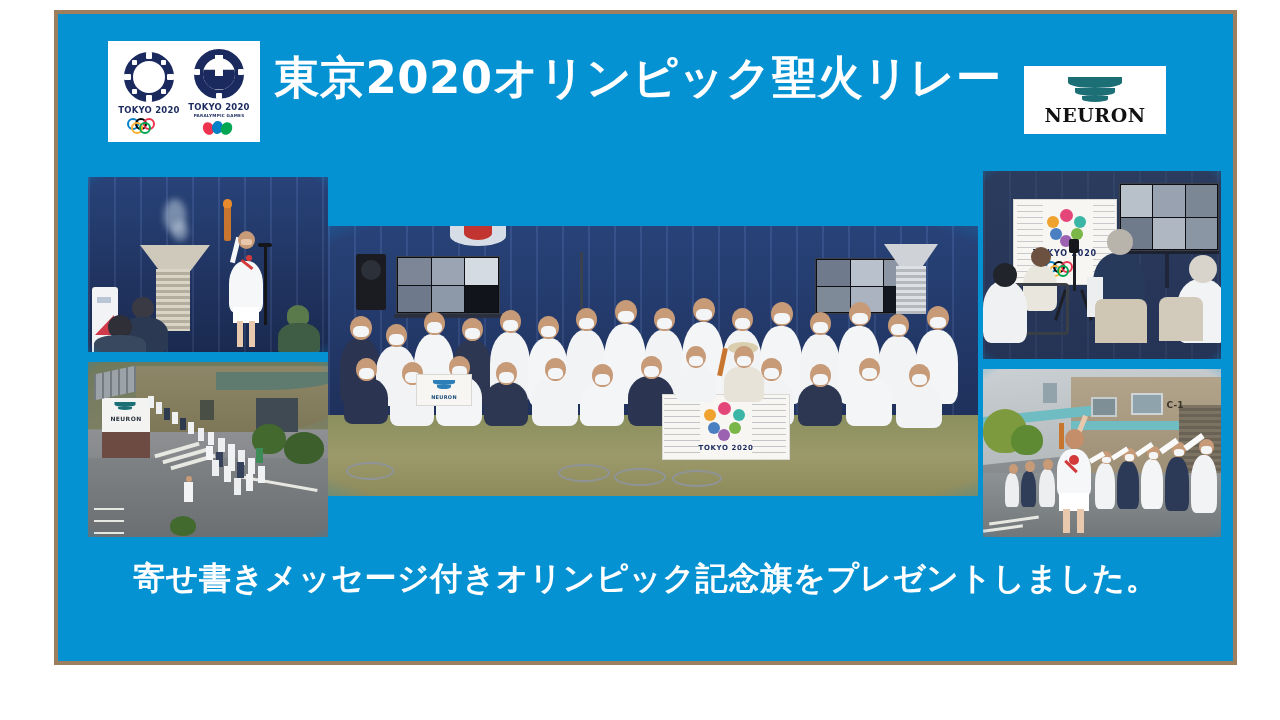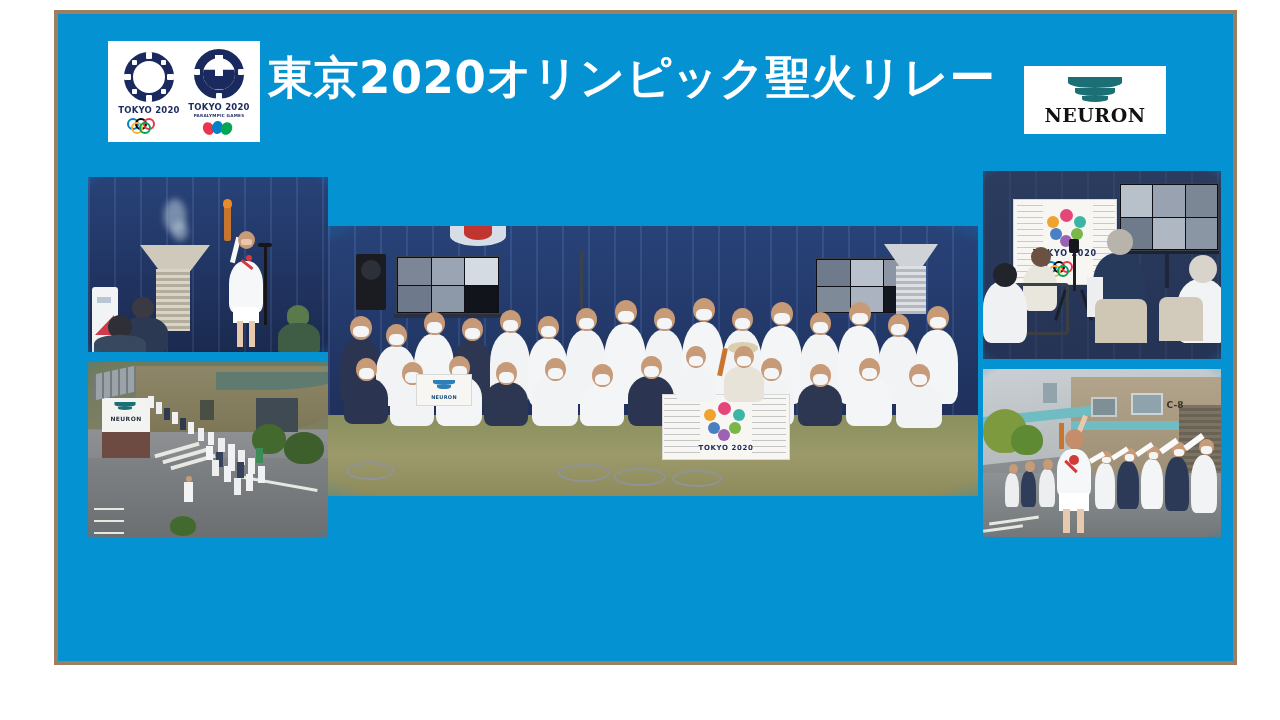--- a/index.html
+++ b/index.html
@@ -161,20 +161,21 @@
     letter-spacing: 0.5px;
     color: #111111;
     line-height: 1;
   }
 
   #title-block {
     position: absolute;
     left: 210px;
     top: 40px;
     width: 740px;
+    text-align: center;
   }
   #main-title {
     color: #ffffff;
     font-size: 45px;
     font-weight: bold;
     line-height: 1.05;
     letter-spacing: 0.5px;
     white-space: nowrap;
   }
   #sub-title {
@@ -632,21 +633,21 @@
       <div class="bldg" style="left:0px;top:0px;width:238px;height:96px;background:linear-gradient(180deg,#c9cfd2 0%,#b6bcbe 100%);transform:skewY(-6deg);transform-origin:left top;"></div>
       <div class="bldg" style="left:88px;top:8px;width:150px;height:96px;background:linear-gradient(180deg,#b2a48a 0%,#9d9076 100%);"></div>
       <div style="position:absolute;left:0px;top:48px;width:110px;height:10px;background:#6fbcc2;transform:skewY(-6deg);transform-origin:left top;"></div>
       <div style="position:absolute;left:88px;top:52px;width:150px;height:9px;background:#6fbcc2;"></div>
 
       <div style="position:absolute;left:60px;top:14px;width:14px;height:20px;background:#93a3ab;"></div>
       <div style="position:absolute;left:148px;top:24px;width:32px;height:22px;background:#8fa3ac;border:2px solid #cfd4d6;box-sizing:border-box;"></div>
       <div style="position:absolute;left:108px;top:28px;width:26px;height:20px;background:#7f8f96;border:2px solid #c6cbcd;box-sizing:border-box;"></div>
 
       <div style="position:absolute;left:196px;top:36px;width:42px;height:88px;background:repeating-linear-gradient(180deg,#7c7363 0 3px,#6a6255 3px 6px);"></div>
-      <div style="position:absolute;left:180px;top:30px;width:24px;height:12px;display:flex;align-items:center;justify-content:center;font-size:9px;font-weight:bold;color:#3a332a;">C-8</div>
+      <div style="position:absolute;left:180px;top:30px;width:24px;height:12px;display:flex;align-items:center;justify-content:center;font-size:9px;font-weight:bold;color:#3a332a;">C-1</div>
 
       <div class="tree" style="left:0px;top:40px;width:44px;height:44px;background:#7d9b3e;"></div>
       <div class="tree" style="left:28px;top:56px;width:32px;height:30px;background:#5d8a33;"></div>
 
       <div style="position:absolute;left:0;top:104px;width:238px;height:64px;background:linear-gradient(180deg,#8d9295 0%,#72777a 100%);"></div>
       <div class="road-line" style="left:6px;top:150px;width:50px;height:3px;transform:rotate(-8deg);"></div>
       <div class="road-line" style="left:0px;top:158px;width:40px;height:3px;transform:rotate(-8deg);"></div>
 
       <div style="position:absolute;left:76px;top:54px;width:5px;height:26px;background:#c8762f;"></div>
       <div style="position:absolute;left:96px;top:46px;width:5px;height:22px;background:#e8c9ae;transform:rotate(22deg);"></div>
@@ -687,14 +688,15 @@
         <div class="person" style="left:56px;top:100px;width:16px;height:38px;background:#eceef0;"></div>
         <div class="head" style="left:60px;top:90px;width:10px;height:11px;"></div>
         <div class="person" style="left:38px;top:102px;width:15px;height:36px;background:#2f3d59;"></div>
         <div class="head" style="left:42px;top:92px;width:10px;height:11px;"></div>
         <div class="person" style="left:22px;top:104px;width:14px;height:34px;background:#eceef0;"></div>
         <div class="head" style="left:26px;top:95px;width:9px;height:10px;"></div>
       </div>
     </div>
   </div>
 
+  <div id="caption">寄せ書きメッセージ付きオリンピック記念旗をプレゼントしました。</div>
 
 </div>
 
 </body></html>

